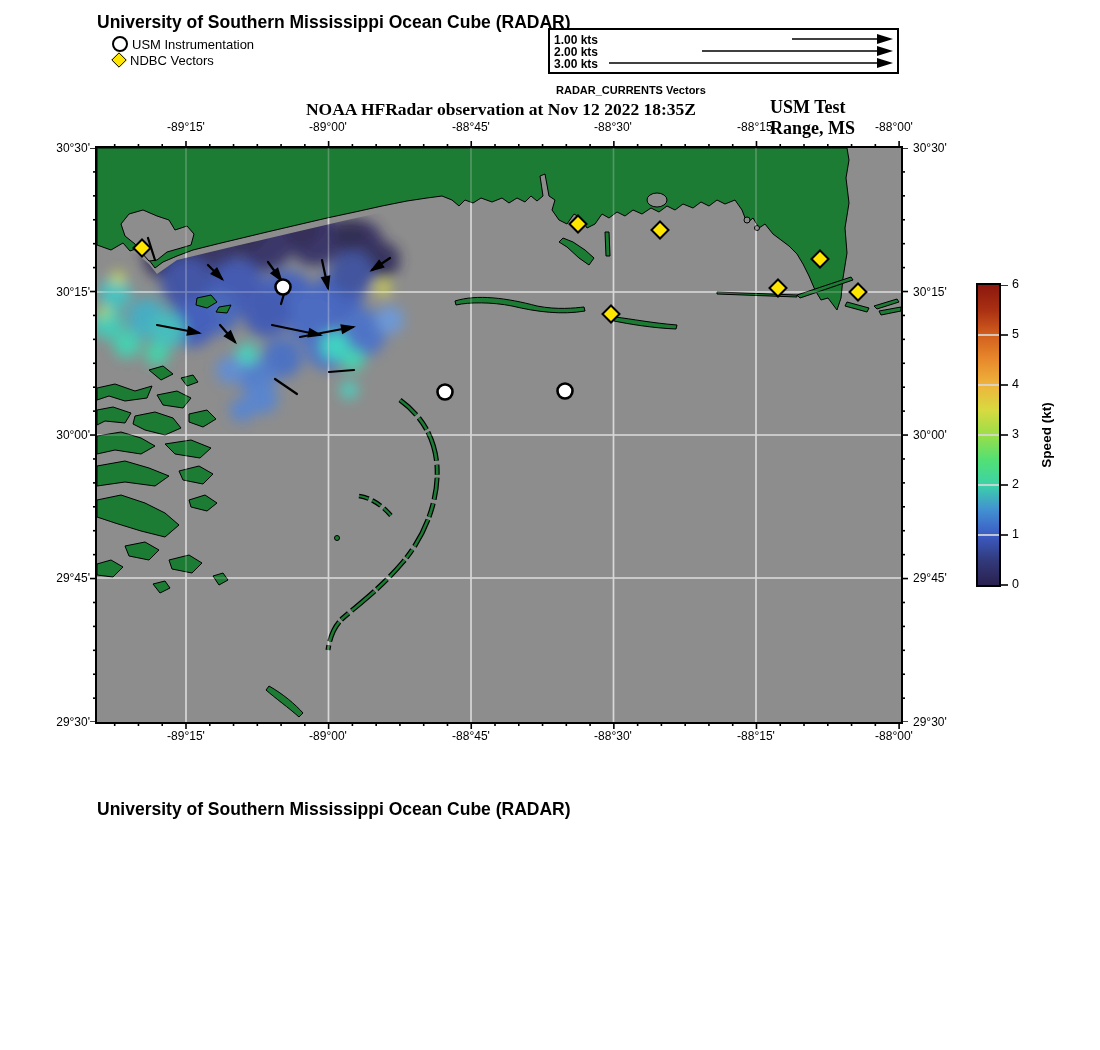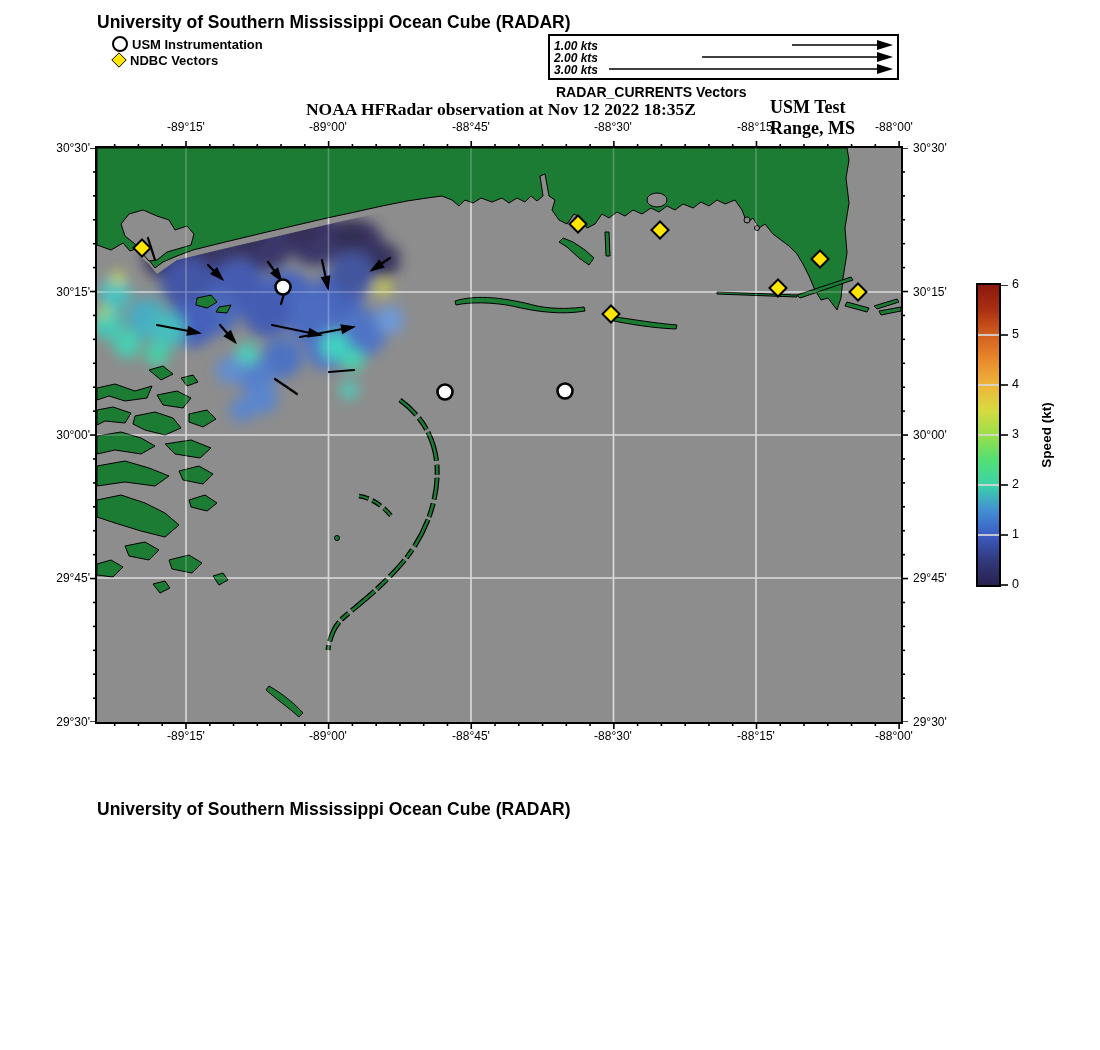--- a/index.html
+++ b/index.html
@@ -8,23 +8,23 @@
   .title{left:97px;width:808px;text-align:left;font-weight:bold;font-size:17.5px;}
   #title-top{top:12px;}
   #title-bottom{top:799px;}
   #subtitle{left:97px;width:808px;top:99px;text-align:center;font-weight:bold;font-size:17.5px;font-family:"Liberation Serif",serif;}
   #range-label{left:770px;top:97px;width:132px;font-weight:bold;font-size:18px;font-family:"Liberation Serif",serif;}
   #legend{left:112px;top:36px;}
   .legend-row{display:flex;align-items:center;height:16px;}
   .legend-icon{width:12px;height:12px;flex:0 0 auto;margin-right:4px;}
   .icon-circle{border:2px solid #000;border-radius:50%;background:#fff;}
   .icon-diamond{width:10px;height:10px;background:#ffe600;border:1.6px solid #000;transform:rotate(45deg) scale(.92);margin-left:1px;margin-right:5px;}
-  .legend-label{font-weight:bold;font-size:13px;white-space:nowrap;}
-  #vector-legend-box{left:548px;top:34px;width:347px;height:42px;border:2.5px solid #000;background:#fff;font-style:italic;}
-  #vector-legend-caption{left:549px;top:84px;font-weight:bold;font-size:14px;padding-left:7px;}
+  .legend-label{font-weight:normal;font-size:13px;white-space:nowrap;}
+  #vector-legend-box{left:548px;top:28px;width:347px;height:42px;border:2.5px solid #000;background:#fff;}
+  #vector-legend-caption{left:549px;top:84px;font-weight:bold;font-size:11px;padding-left:7px;}
   #map-frame{left:97px;top:148px;width:804px;height:574px;border:2.5px solid #000;background:#8d8d8d;box-sizing:content-box;margin-left:-2.5px;margin-top:-2.5px;}
   .axis-label{position:absolute;font-size:12px;white-space:nowrap;line-height:13px;}
   #colorbar{left:978px;top:285px;width:21px;height:300px;border:2px solid #000;margin-left:-2px;margin-top:-2px;}
   .cbar-grid{position:absolute;left:0;width:100%;height:1.5px;background:rgba(215,215,215,.85);}
   #cbar-label{left:1046px;top:435px;transform:translate(-50%,-50%) rotate(-90deg);font-weight:bold;font-size:13.5px;white-space:nowrap;}
   svg{display:block;}
 </style>
 </head>
 <body>
 

